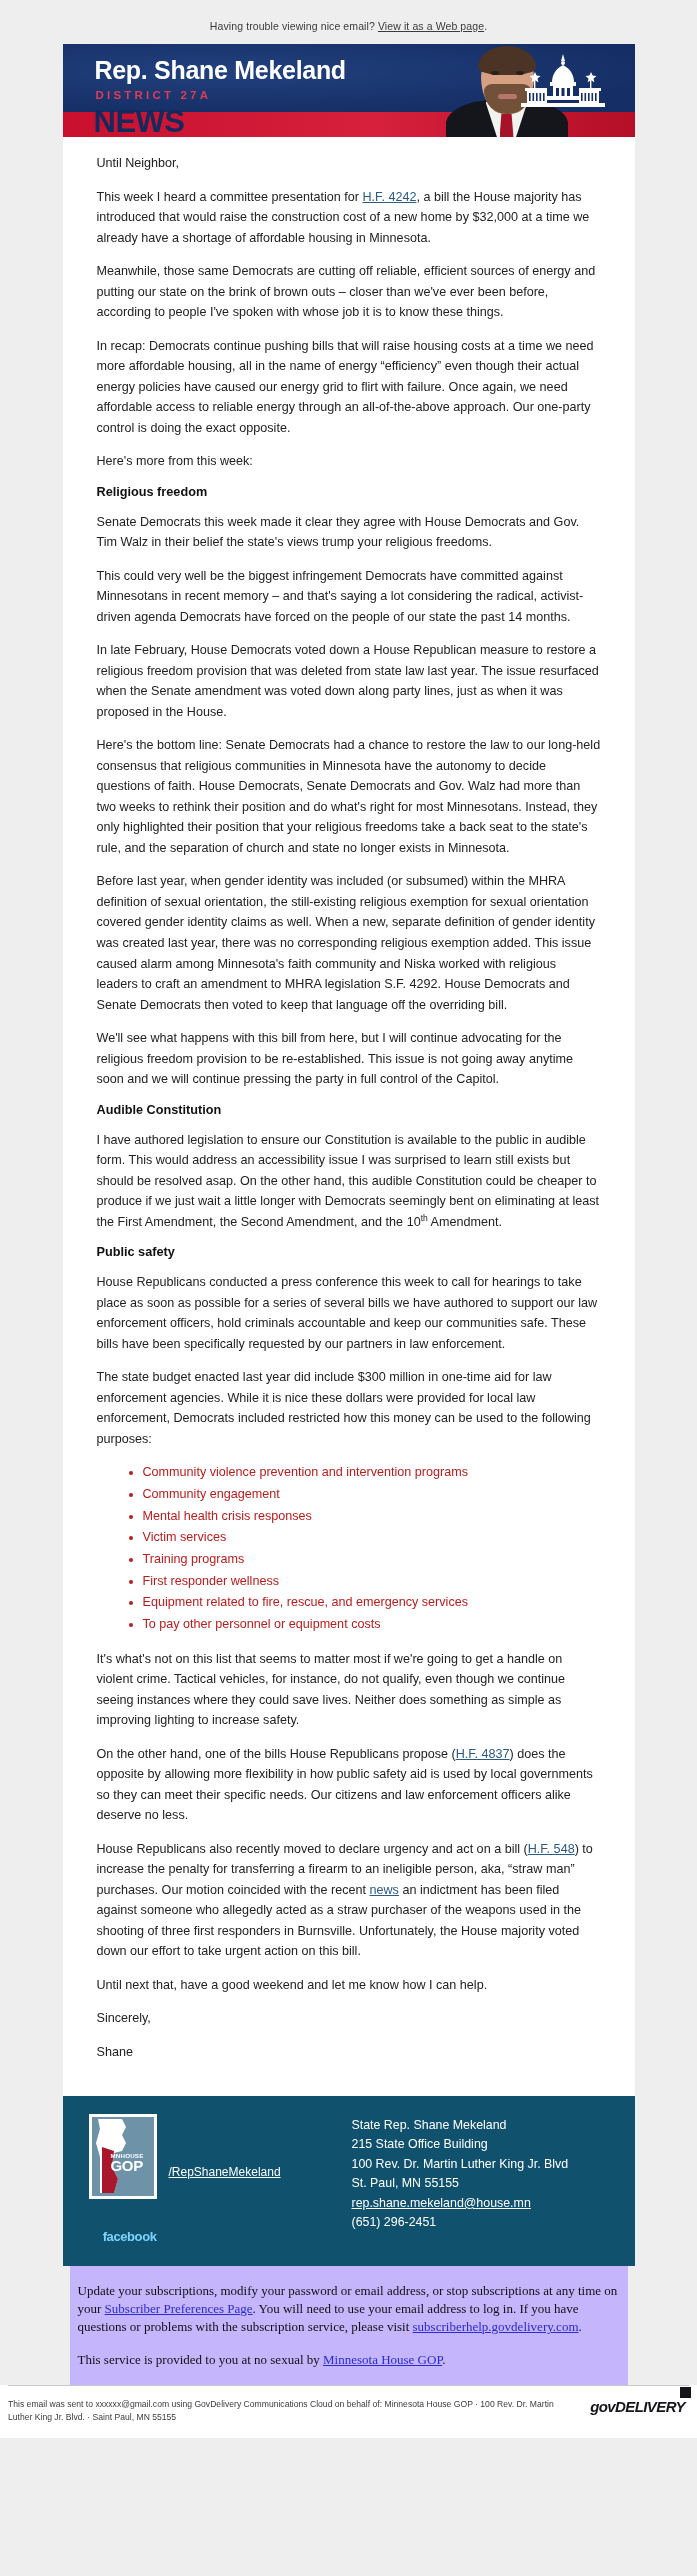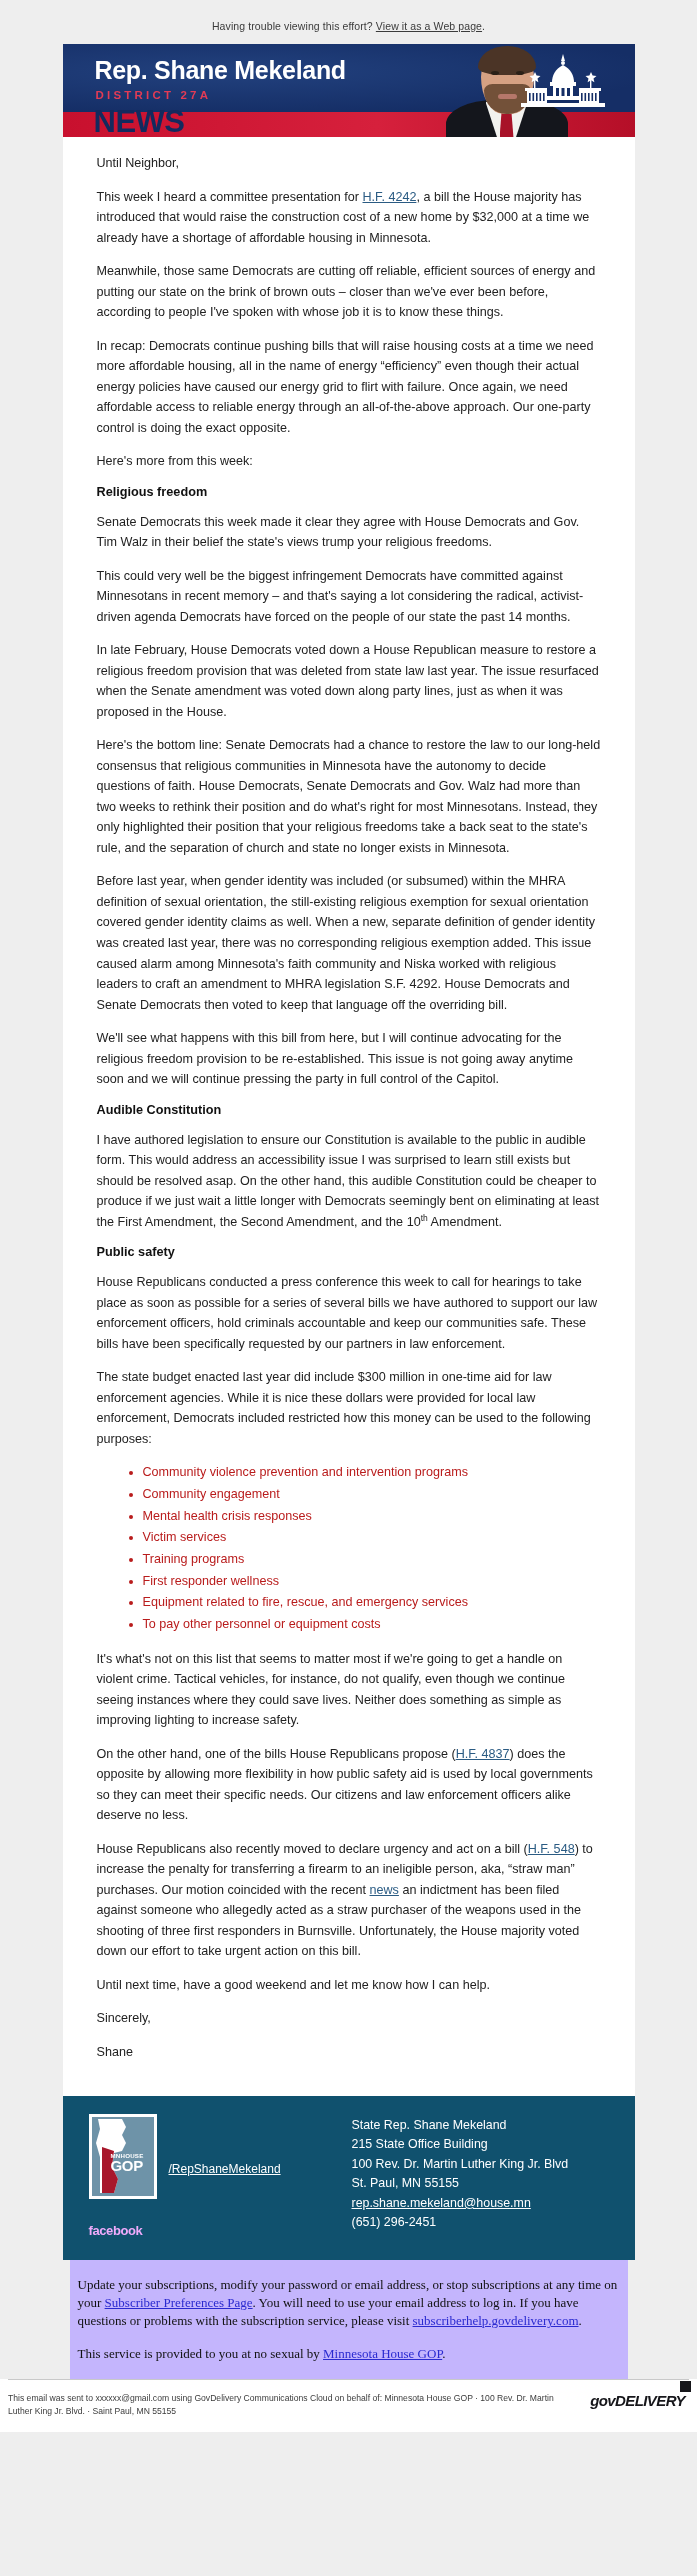--- a/index.html
+++ b/index.html
@@ -192,27 +192,27 @@
     position:absolute; left: 19px; top: 35px;
     color:#ffffff; font-size: 6.2px; font-weight:bold;
     letter-spacing:0.2px; z-index:3;
   }
   .gop-text-main {
     position:absolute; left: 19px; top: 41px;
     color:#ffffff; font-size: 15px; font-weight:bold;
     letter-spacing:-0.3px; line-height:1; z-index:3;
   }
   .fb-label {
-    color:#f0abfc;
+    color:#7dd3fc;
     font-size: 13px;
     font-weight: bold;
     letter-spacing:-0.4px;
-    margin-top: 24px;
-  }
-  .logo-col { display:flex; flex-direction:column; align-items:flex-start; }
+    margin-top: 6px;
+  }
+  .logo-col { display:flex; flex-direction:column; align-items:flex-end;gap:24px; }
   .fb-link {
     color:#ffffff;
     font-size: 12px;
     text-decoration: underline;
     margin-left: 12px;
     margin-bottom: 14px;
   }
   .contact-right {
     color:#ffffff;
     font-size: 12.4px;
@@ -259,21 +259,21 @@
     position:absolute; right: -2px; top: -11px;
     width: 11px; height: 11px; background:#16161a;
   }
 </style>
 </head>
 <body>
 
 <div class="page">
 
   <div class="preheader">
-    <span>Having trouble viewing this effort? </span><a href="#">View it as a Web page</a><span>.</span>
+    <span>Having trouble viewing nice email? </span><a href="#">View it as a Web page</a><span>.</span>
   </div>
 
   <div class="email-card">
 
     <div class="banner">
       <div class="banner-blue"></div>
       <div class="banner-red"></div>
 
       <div class="headshot">
         <div class="hs-suit"></div>
@@ -365,21 +365,21 @@
         <li>Equipment related to fire, rescue, and emergency services</li>
         <li>To pay other personnel or equipment costs</li>
       </ul>
 
       <p>It's what's not on this list that seems to matter most if we're going to get a handle on violent crime. Tactical vehicles, for instance, do not qualify, even though we continue seeing instances where they could save lives. Neither does something as simple as improving lighting to increase safety.</p>
 
       <p><span>On the other hand, one of the bills House Republicans propose (</span><a href="#">H.F. 4837</a><span>) does the opposite by allowing more flexibility in how public safety aid is used by local governments so they can meet their specific needs. Our citizens and law enforcement officers alike deserve no less.</span></p>
 
       <p><span>House Republicans also recently moved to declare urgency and act on a bill (</span><a href="#">H.F. 548</a><span>) to increase the penalty for transferring a firearm to an ineligible person, aka, “straw man” purchases. Our motion coincided with the recent </span><a href="#">news</a><span> an indictment has been filed against someone who allegedly acted as a straw purchaser of the weapons used in the shooting of three first responders in Burnsville. Unfortunately, the House majority voted down our effort to take urgent action on this bill.</span></p>
 
-      <p>Until next time, have a good weekend and let me know how I can help.</p>
+      <p>Until next that, have a good weekend and let me know how I can help.</p>
       <p>Sincerely,</p>
       <p>Shane</p>
     </div>
 
     <div class="contact">
       <div class="contact-left">
         <div class="logo-col">
           <div class="gop-logo">
             <div class="gop-inner">
               <svg width="62" height="79" viewBox="0 0 62 79" style="position:absolute;left:0;top:0;">

